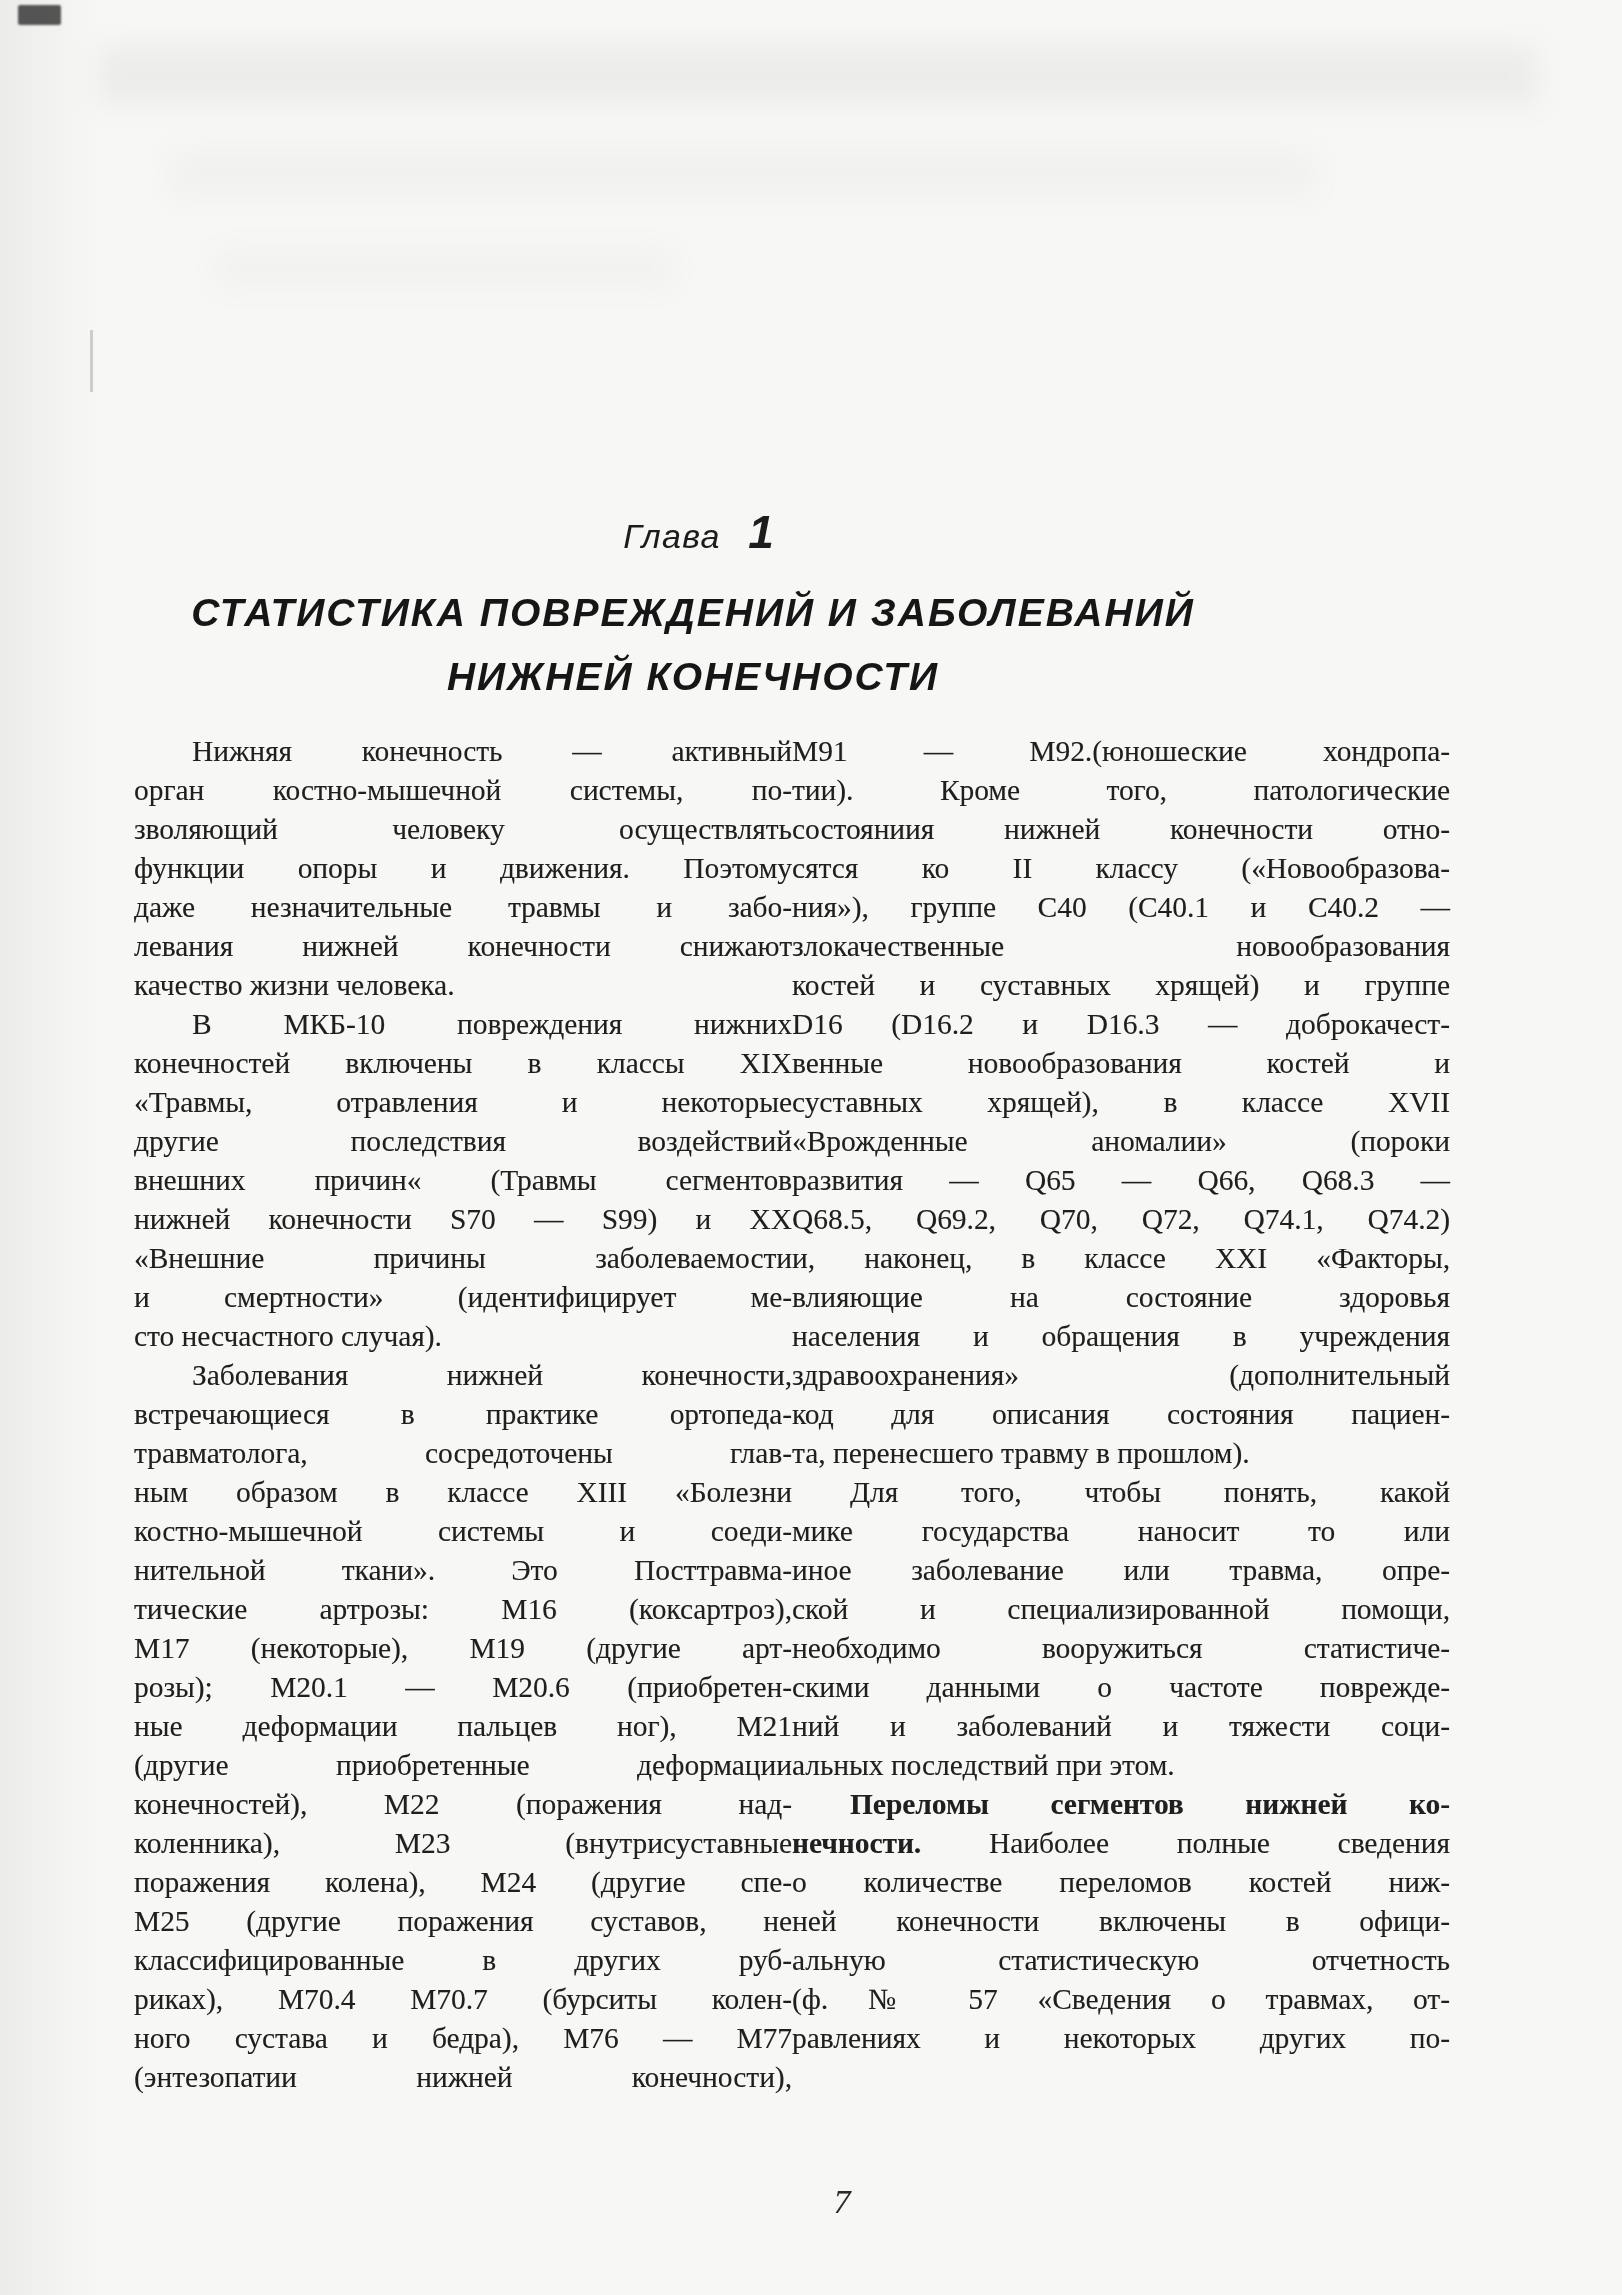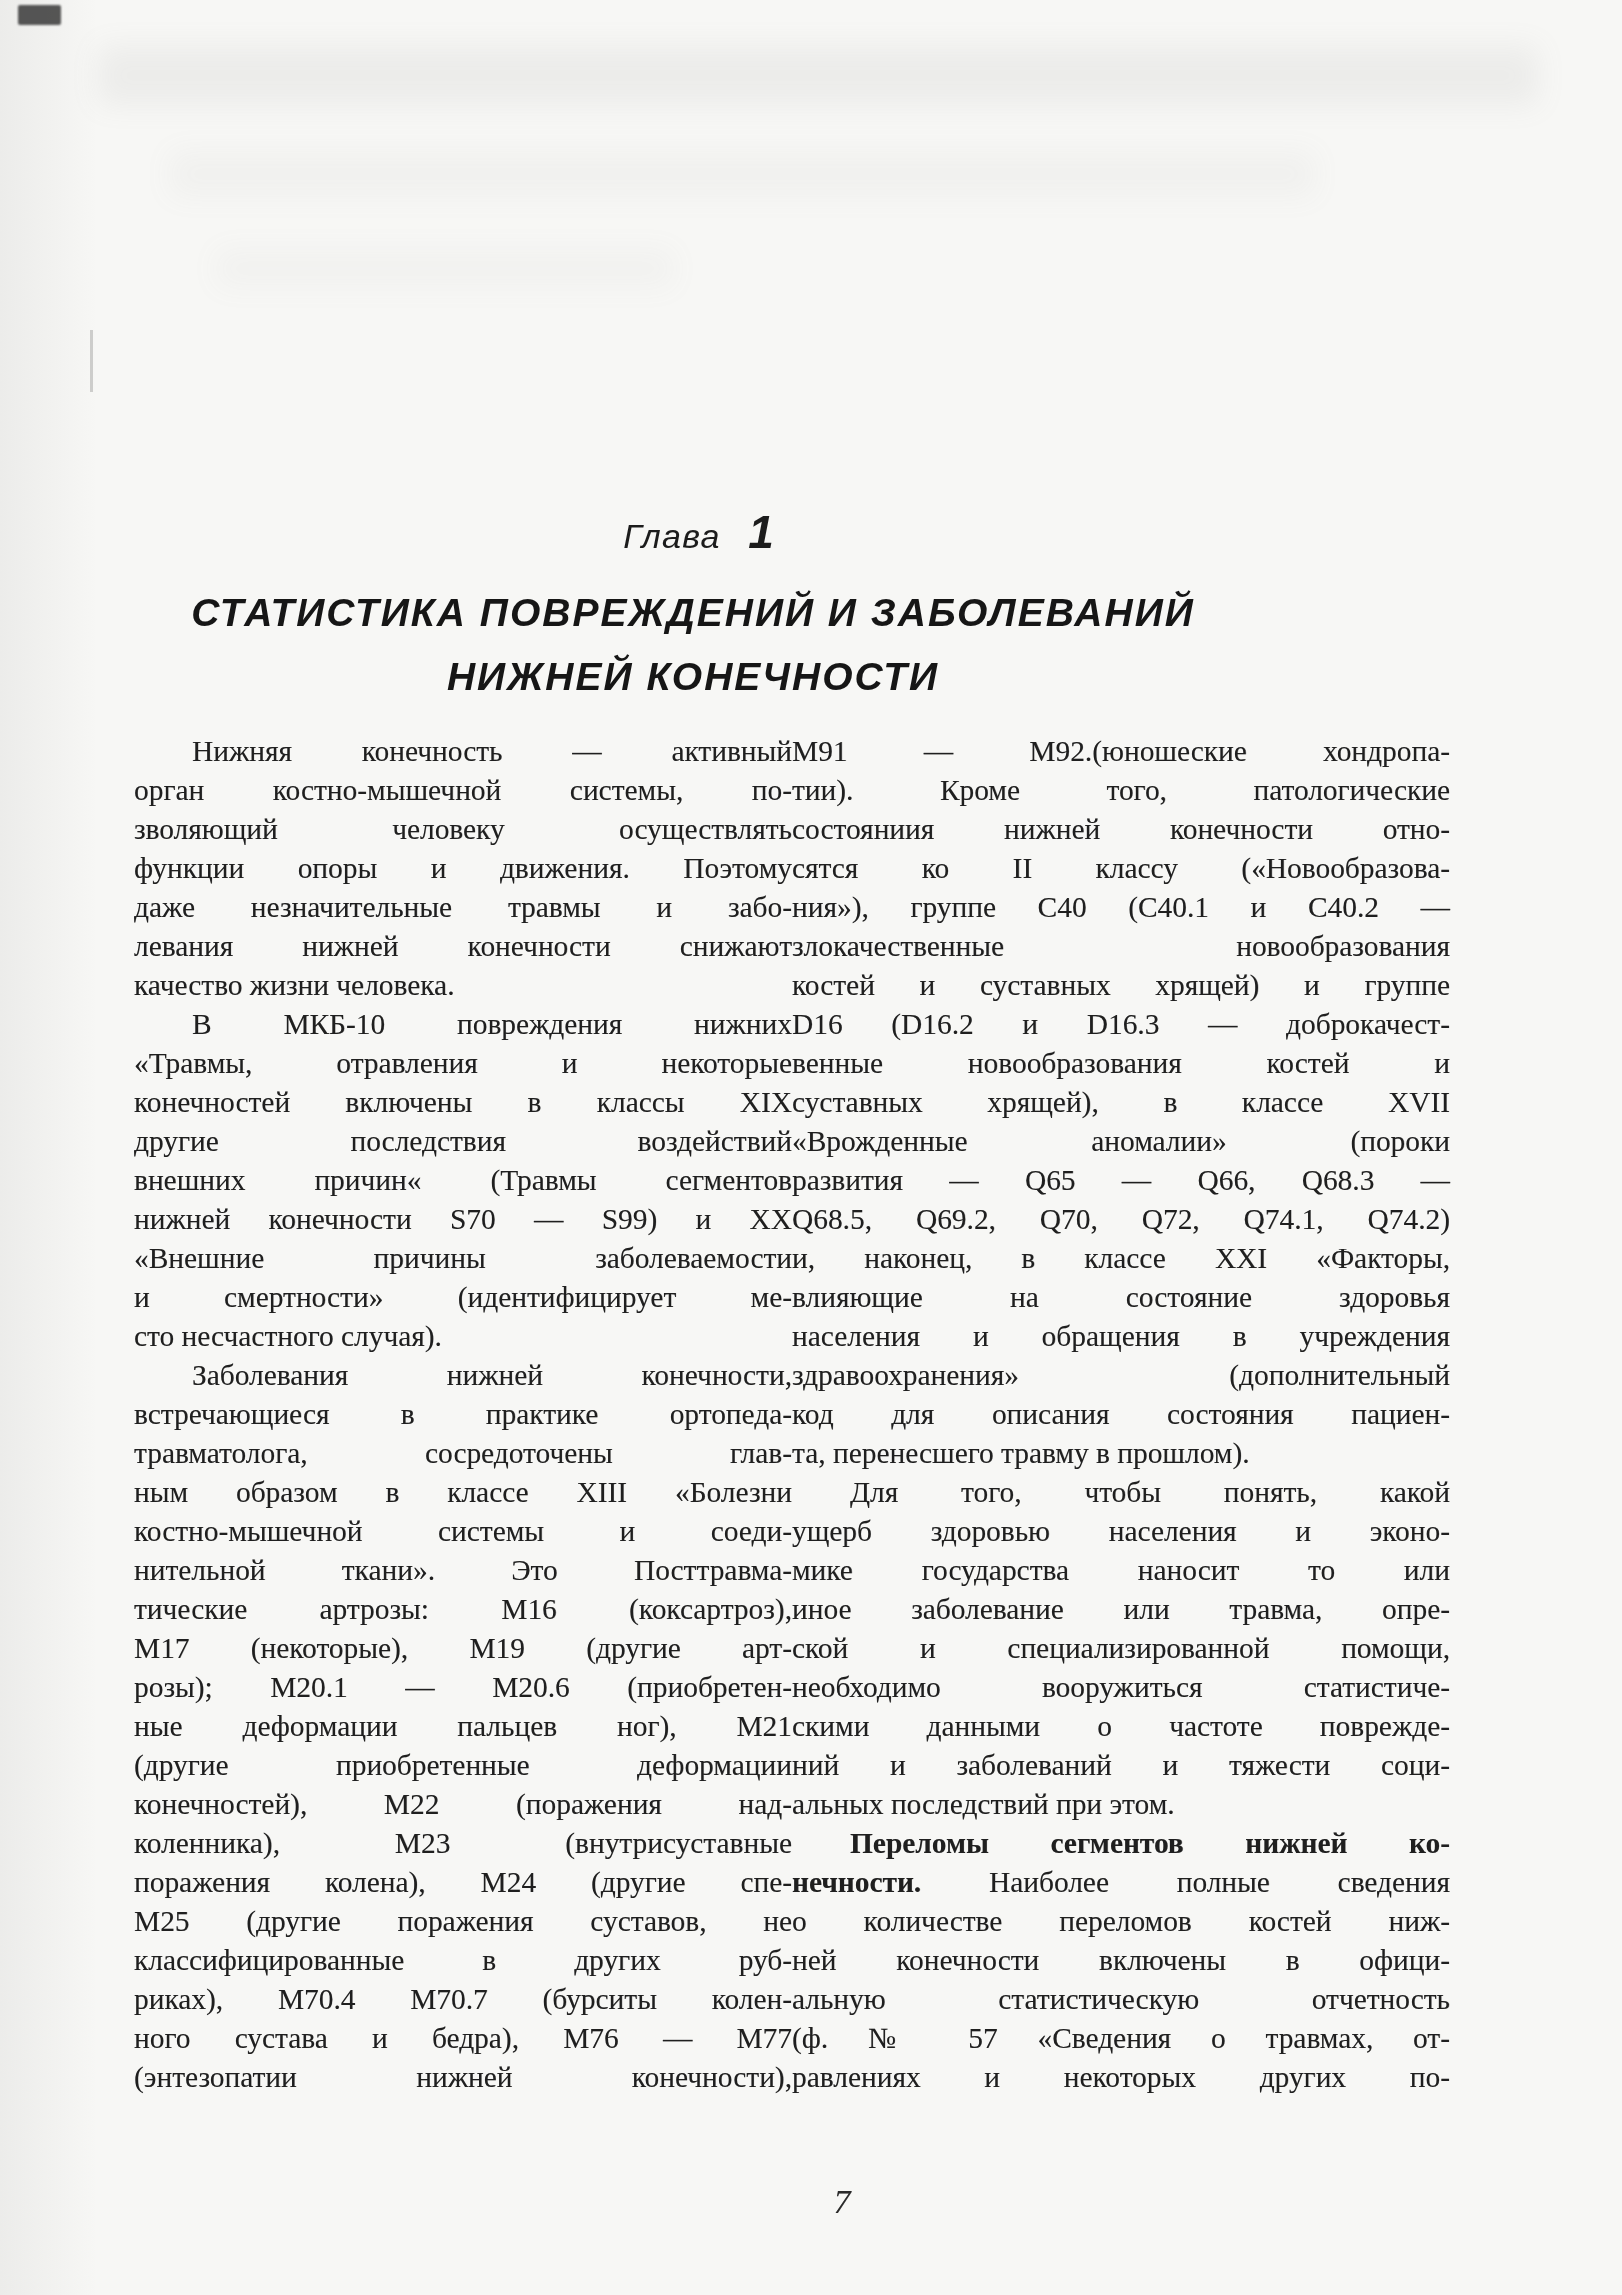--- a/index.html
+++ b/index.html
@@ -78,22 +78,22 @@
   <div class="columns">
     <div class="col">
         <div class="line indent">Нижняя конечность — активный</div>
         <div class="line">орган костно-мышечной системы, по-</div>
         <div class="line">зволяющий человеку осуществлять</div>
         <div class="line">функции опоры и движения. Поэтому</div>
         <div class="line">даже незначительные травмы и забо-</div>
         <div class="line">левания нижней конечности снижают</div>
         <div class="line last">качество жизни человека.</div>
         <div class="line indent">В МКБ-10 повреждения нижних</div>
+        <div class="line">конечностей включены в классы XIX</div>
         <div class="line">«Травмы, отравления и некоторые</div>
-        <div class="line">конечностей включены в классы XIX</div>
         <div class="line">другие последствия воздействий</div>
         <div class="line">внешних причин« (Травмы сегментов</div>
         <div class="line">нижней конечности S70 — S99) и XX</div>
         <div class="line">«Внешние причины заболеваемости</div>
         <div class="line">и смертности» (идентифицирует ме-</div>
         <div class="line last">сто несчастного случая).</div>
         <div class="line indent">Заболевания нижней конечности,</div>
         <div class="line">встречающиеся в практике ортопеда-</div>
         <div class="line">травматолога, сосредоточены глав-</div>
         <div class="line">ным образом в классе XIII «Болезни</div>
@@ -127,21 +127,20 @@
         <div class="line">«Врожденные аномалии» (пороки</div>
         <div class="line">развития — Q65 — Q66, Q68.3 —</div>
         <div class="line">Q68.5, Q69.2, Q70, Q72, Q74.1, Q74.2)</div>
         <div class="line">и, наконец, в классе XXI «Факторы,</div>
         <div class="line">влияющие на состояние здоровья</div>
         <div class="line">населения и обращения в учреждения</div>
         <div class="line">здравоохранения» (дополнительный</div>
         <div class="line">код для описания состояния пациен-</div>
         <div class="line last">та, перенесшего травму в прошлом).</div>
         <div class="line indent">Для того, чтобы понять, какой</div>
-        <div class="line">ущерб здоровью населения и эконо-</div>
         <div class="line">мике государства наносит то или</div>
         <div class="line">иное заболевание или травма, опре-</div>
         <div class="line">ской и специализированной помощи,</div>
         <div class="line">необходимо вооружиться статистиче-</div>
         <div class="line">скими данными о частоте поврежде-</div>
         <div class="line">ний и заболеваний и тяжести соци-</div>
         <div class="line last">альных последствий при этом.</div>
         <div class="line indent bold">Переломы сегментов нижней ко-</div>
         <div class="line"><span class="bold">нечности.</span> Наиболее полные сведения</div>
         <div class="line">о количестве переломов костей ниж-</div>

